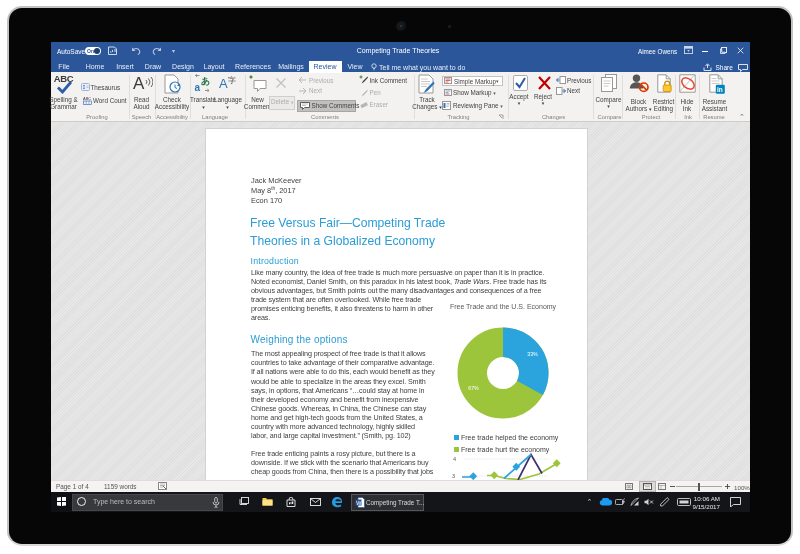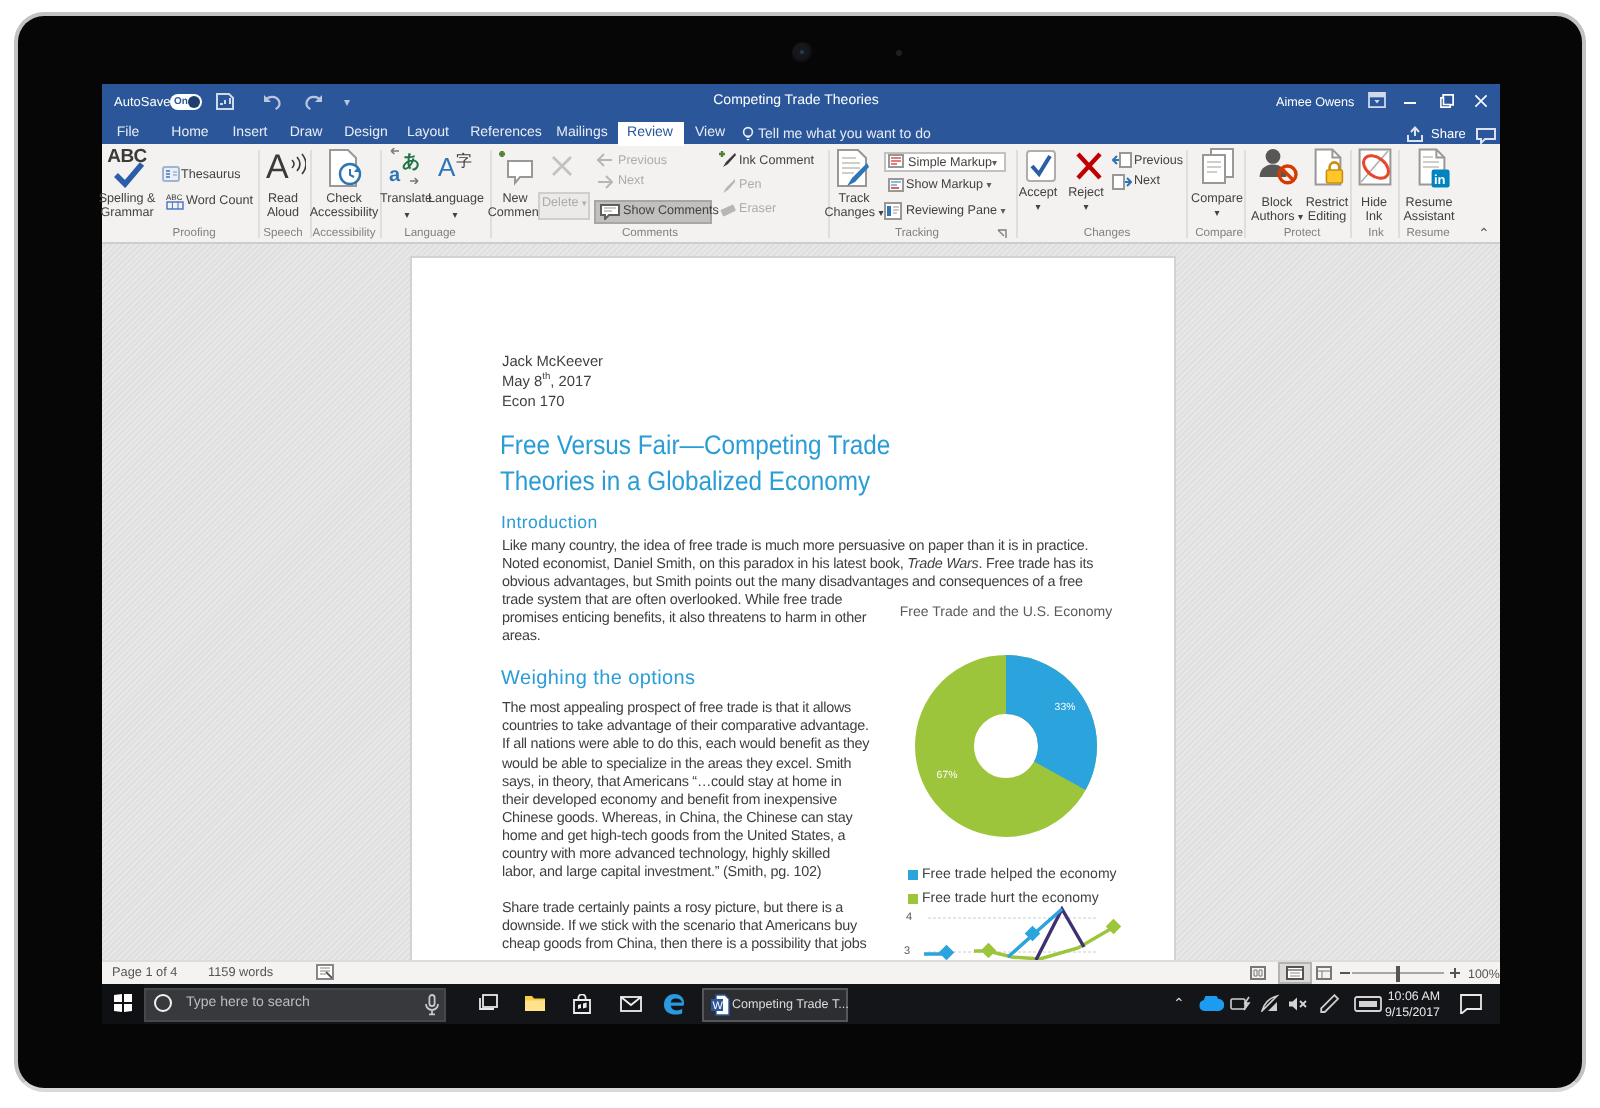--- a/index.html
+++ b/index.html
@@ -321,27 +321,27 @@
 <div class="bodyl" style="left:251px;top:276.7px">Noted economist, Daniel Smith, on this paradox in his latest book, <i>Trade Wars</i>. Free trade has its</div>
 <div class="bodyl" style="left:251px;top:294.9px">trade system that are often overlooked. While free trade</div>
 <div class="bodyl" style="left:251px;top:304px">promises enticing benefits, it also threatens to harm in other</div>
 <div class="bodyl" style="left:251px;top:313.1px">areas.</div>
 <div class="t" style="left:503px;top:303.4px;font-size:7px;color:#595959;transform:translateX(-50%)">Free Trade and the U.S. Economy</div>
 <div class="t" style="left:250.5px;top:334px;font-size:10px;color:#2a9cd6;letter-spacing:0.2px">Weighing the options</div>
 <div class="bodyl" style="left:251px;top:349.2px">The most appealing prospect of free trade is that it allows</div>
 <div class="bodyl" style="left:251px;top:358.3px">countries to take advantage of their comparative advantage.</div>
 <div class="bodyl" style="left:251px;top:367.4px">If all nations were able to do this, each would benefit as they</div>
 <div class="bodyl" style="left:251px;top:376.5px">would be able to specialize in the areas they excel. Smith</div>
-<div class="bodyl" style="left:251px;top:385.6px">says, in theory, that Americans “…could stay at home in</div>
+<div class="bodyl" style="left:251px;top:385.6px">says, in options, that Americans “…could stay at home in</div>
 <div class="bodyl" style="left:251px;top:394.7px">their developed economy and benefit from inexpensive</div>
 <div class="bodyl" style="left:251px;top:403.8px">Chinese goods. Whereas, in China, the Chinese can stay</div>
 <div class="bodyl" style="left:251px;top:412.9px">home and get high-tech goods from the United States, a</div>
 <div class="bodyl" style="left:251px;top:422px">country with more advanced technology, highly skilled</div>
 <div class="bodyl" style="left:251px;top:431.1px">labor, and large capital investment.” (Smith, pg. 102)</div>
-<div class="bodyl" style="left:251px;top:448.6px">Share trade certainly paints a rosy picture, but there is a</div>
+<div class="bodyl" style="left:251px;top:448.6px">Free trade enticing paints a rosy picture, but there is a</div>
 <div class="bodyl" style="left:251px;top:457.7px">downside. If we stick with the scenario that Americans buy</div>
 <div class="bodyl" style="left:251px;top:466.8px">cheap goods from China, then there is a possibility that jobs</div>
 <svg class="a" style="left:457px;top:326.5px" width="92" height="92" viewBox="0 0 92 92">
 <circle cx="46" cy="46" r="30.75" fill="none" stroke="#9dc53c" stroke-width="29.5"></circle>
 <circle cx="46" cy="46" r="30.75" fill="none" stroke="#2ba3dc" stroke-width="29.5" stroke-dasharray="63.76 129.4" transform="rotate(-90 46 46)"></circle>
 </svg>
 <div class="t" style="left:532.5px;top:350.8px;font-size:5.2px;color:#fff;transform:translateX(-50%)">33%</div>
 <div class="t" style="left:473.5px;top:384.5px;font-size:5.2px;color:#fff;transform:translateX(-50%)">67%</div>
 <div class="a" style="left:454px;top:435px;width:4.5px;height:4.5px;background:#2ba3dc"></div>
 <div class="t" style="left:461px;top:434px;font-size:7px;color:#404040">Free trade helped the economy</div>

